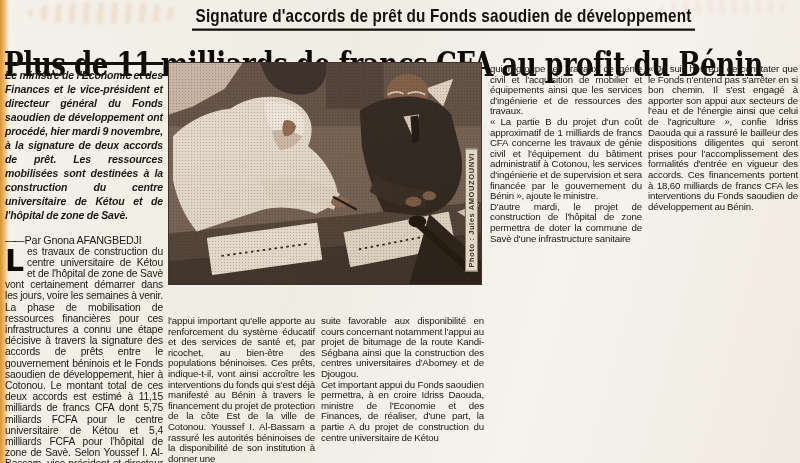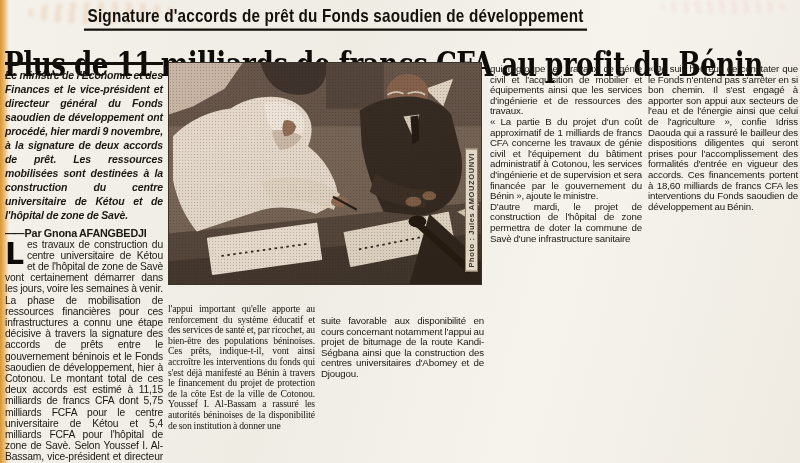--- a/index.html
+++ b/index.html
@@ -13,45 +13,45 @@
   .edge-strip{position:absolute;left:0;top:0;bottom:0;width:9px;
     background:linear-gradient(to right,#d99431,#eec07c 55%,rgba(238,192,124,0));}
   .smudge-left{position:absolute;left:28px;top:2px;width:150px;height:22px;border-radius:45%;
     background:repeating-linear-gradient(95deg,rgba(205,120,40,.20) 0 6px,transparent 6px 14px);
     filter:blur(1.6px);opacity:.65;}
   .smudge-right{position:absolute;left:660px;top:0px;width:130px;height:14px;border-radius:45%;
     background:repeating-linear-gradient(85deg,rgba(220,120,110,.16) 0 5px,transparent 5px 12px);
     filter:blur(1.4px);opacity:.5;}
 
   
-  .kicker-row{position:absolute;top:5px;left:0;width:100%;
-    padding-left:56px;box-sizing:border-box;}
+  .kicker-row{position:absolute;top:5px;left:0;width:100%;text-align:center;
+    padding-left:88px;box-sizing:border-box;}
   .kicker{display:inline-block;font-size:17px;font-weight:bold;color:#14110c;
     transform:scale(.90,1.12);transform-origin:center top;
     border-bottom:2px solid #14110c;padding:0 4px 1px 4px;letter-spacing:.2px;}
   .headline{position:absolute;top:23px;left:4px;width:796px;white-space:nowrap;
     font-family:"DejaVu Serif",serif;font-weight:bold;font-size:31px;color:#0e0c08;}
   .headline span{display:inline-block;transform:scale(.845,1.1);transform-origin:left top;
     letter-spacing:-.6px;}
 
   
   .textcol{position:absolute;text-align:justify;font-size:9.7px;line-height:10.6px;
     letter-spacing:-.15px;word-spacing:-.4px;color:#1b1812;}
   .textcol p{margin:0;}
   .col1{left:5px;top:62px;width:158px;}
   .intro{border-top:3px solid #14110c;padding-top:3px;font-weight:bold;font-style:italic;
     font-size:10.5px;line-height:14px;text-align:justify;letter-spacing:-.1px;}
-  .byline{margin-top:6px;font-weight:bold;font-size:10.8px;letter-spacing:-.2px;white-space:nowrap;}
+  .byline{margin-top:13px;font-weight:normal;font-size:10.8px;letter-spacing:-.2px;white-space:nowrap;}
   .byline .dash{letter-spacing:-2px;margin-right:2px;}
   .col1-body{margin-top:5px;font-size:10.3px;line-height:11.2px;text-align:justify;
     letter-spacing:-.15px;}
   .dropcap{float:left;font-family:"DejaVu Sans",sans-serif;font-weight:bold;
     font-size:30px;line-height:25px;margin:2px 3px 0 0;color:#0d0b07;}
 
-  .col2{left:168px;top:304px;width:147px;font-family:Liberation Serif, serif;}
+  .col2{left:168px;top:316px;width:147px;}
   .col3{left:321px;top:316px;width:163px;}
   .col4{left:490px;top:64px;width:152px;}
   .col5{left:648px;top:64px;width:150px;}
 
   
   figure.photo{position:absolute;left:168px;top:62px;width:314px;height:223px;margin:0;
     border:1px solid #3c342b;box-sizing:border-box;background:#6e6052;overflow:hidden;}
   figure.photo svg{display:block;width:100%;height:100%;}
   figure.photo::before{content:"";position:absolute;inset:0;pointer-events:none;
     background:linear-gradient(160deg,rgba(216,160,150,.12),rgba(110,82,60,.14));}
@@ -136,20 +136,21 @@
     </svg>
     <div class="credit">Photo : Jules AMOUZOUNVI</div>
   </figure>
 
 
   <div class="textcol col2">
     <p>l'appui important qu'elle apporte au renforcement du système éducatif et des services de santé et, par ricochet, au bien-être des populations béninoises. Ces prêts, indique-t-il, vont ainsi accroître les interventions du fonds qui s'est déjà manifesté au Bénin à travers le financement du projet de protection de la côte Est de la ville de Cotonou. Youssef I. Al-Bassam a rassuré les autorités béninoises de la disponibilité de son institution à donner une</p>
   </div>
   <div class="textcol col3">
     <p>suite favorable aux disponibilité en cours concernant notamment l'appui au projet de bitumage de la route Kandi-Ségbana ainsi que la construction des centres universitaires d'Abomey et de Djougou.</p>
+    <p>Cet important appui du Fonds saoudien permettra, à en croire Idriss Daouda, ministre de l'Economie et des Finances, de réaliser, d'une part, la partie A du projet de construction du centre universitaire de Kétou</p>
   </div>
 
   <div class="textcol col4">
     <p>qui regroupe les travaux de génie civil et l'acquisition de mobilier et équipements ainsi que les services d'ingénierie et de ressources des travaux.</p>
     <p>« La partie B du projet d'un coût approximatif de 1 milliards de francs CFA concerne les travaux de génie civil et l'équipement du bâtiment administratif à Cotonou, les services d'ingénierie et de supervision et sera financée par le gouvernement du Bénin », ajoute le ministre.</p>
     <p>D'autre mardi, le projet de construction de l'hôpital de zone permettra de doter la commune de Savè d'une infrastructure sanitaire</p>
   </div>
   <div class="textcol col5">
     <p>« Je suis heureux de constater que le Fonds n'entend pas s'arrêter en si bon chemin. Il s'est engagé à apporter son appui aux secteurs de l'eau et de l'énergie ainsi que celui de l'agriculture », confie Idriss Daouda qui a rassuré le bailleur des dispositions diligentes qui seront prises pour l'accomplissement des formalités d'entrée en vigueur des accords. Ces financements portent à 18,60 milliards de francs CFA les interventions du Fonds saoudien de développement au Bénin.</p>
   </div>

